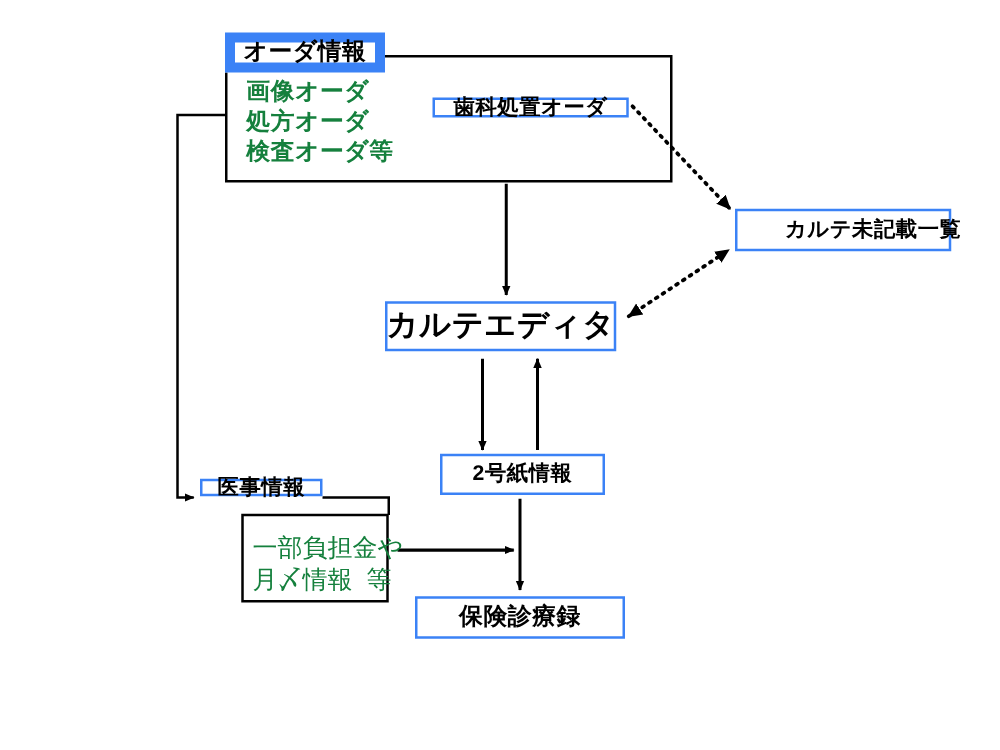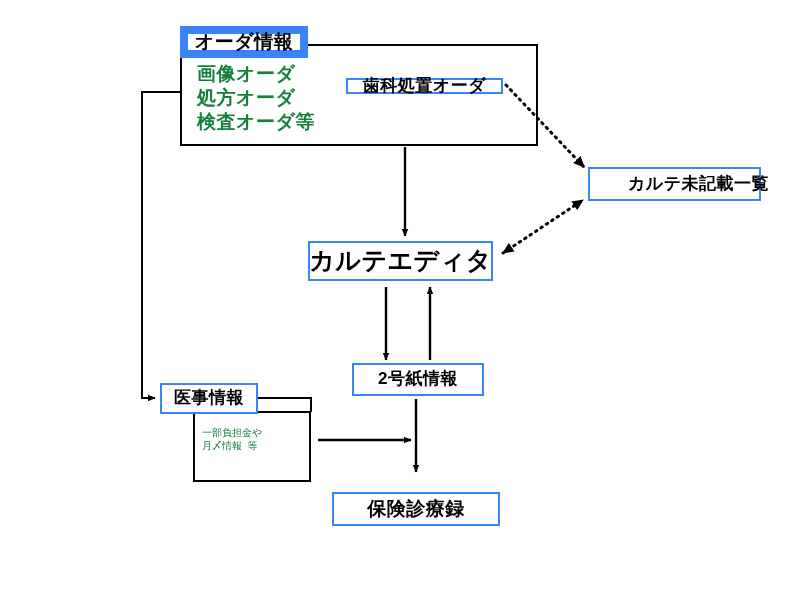--- a/index.html
+++ b/index.html
@@ -72,34 +72,34 @@
     font-size: 25px; font-weight: 700; letter-spacing: 0.5px;
     border-width: 2px;
     font-family: Liberation Serif, serif;
   }
   #paper2-box {
     left: 352px; top: 363px; width: 132px; height: 33px;
     font-size: 17px; font-weight: 700; letter-spacing: 0.5px;
     border-width: 2px;
   }
   #medical-affairs-box {
-    left: 160px; top: 383px; width: 98px; height: 31px;
+    left: 160px; top: 383px; width: 98px; height: 14px;
     font-size: 17px; font-weight: 700; letter-spacing: 0.5px;
     border-width: 2px;
   }
   #medical-affairs-detail-box {
     left: 193px; top: 411px; width: 118px; height: 71px;
     border-width: 2px;
   }
   #medical-affairs-detail-text {
     left: 202px; top: 427px;
-    font-size: 10px; font-weight: 400;
+    font-size: 20px; font-weight: 400;
   }
   #insurance-record-box {
-    left: 332px; top: 492px; width: 168px; height: 34px;
+    left: 332px; top: 477px; width: 168px; height: 34px;
     font-size: 19px; font-weight: 700; letter-spacing: 0.5px;
     border-width: 2px;
   }
 
   svg#edges {
     position: absolute;
     left: 0; top: 0;
     width: 800px; height: 600px;
     pointer-events: none;
   }

